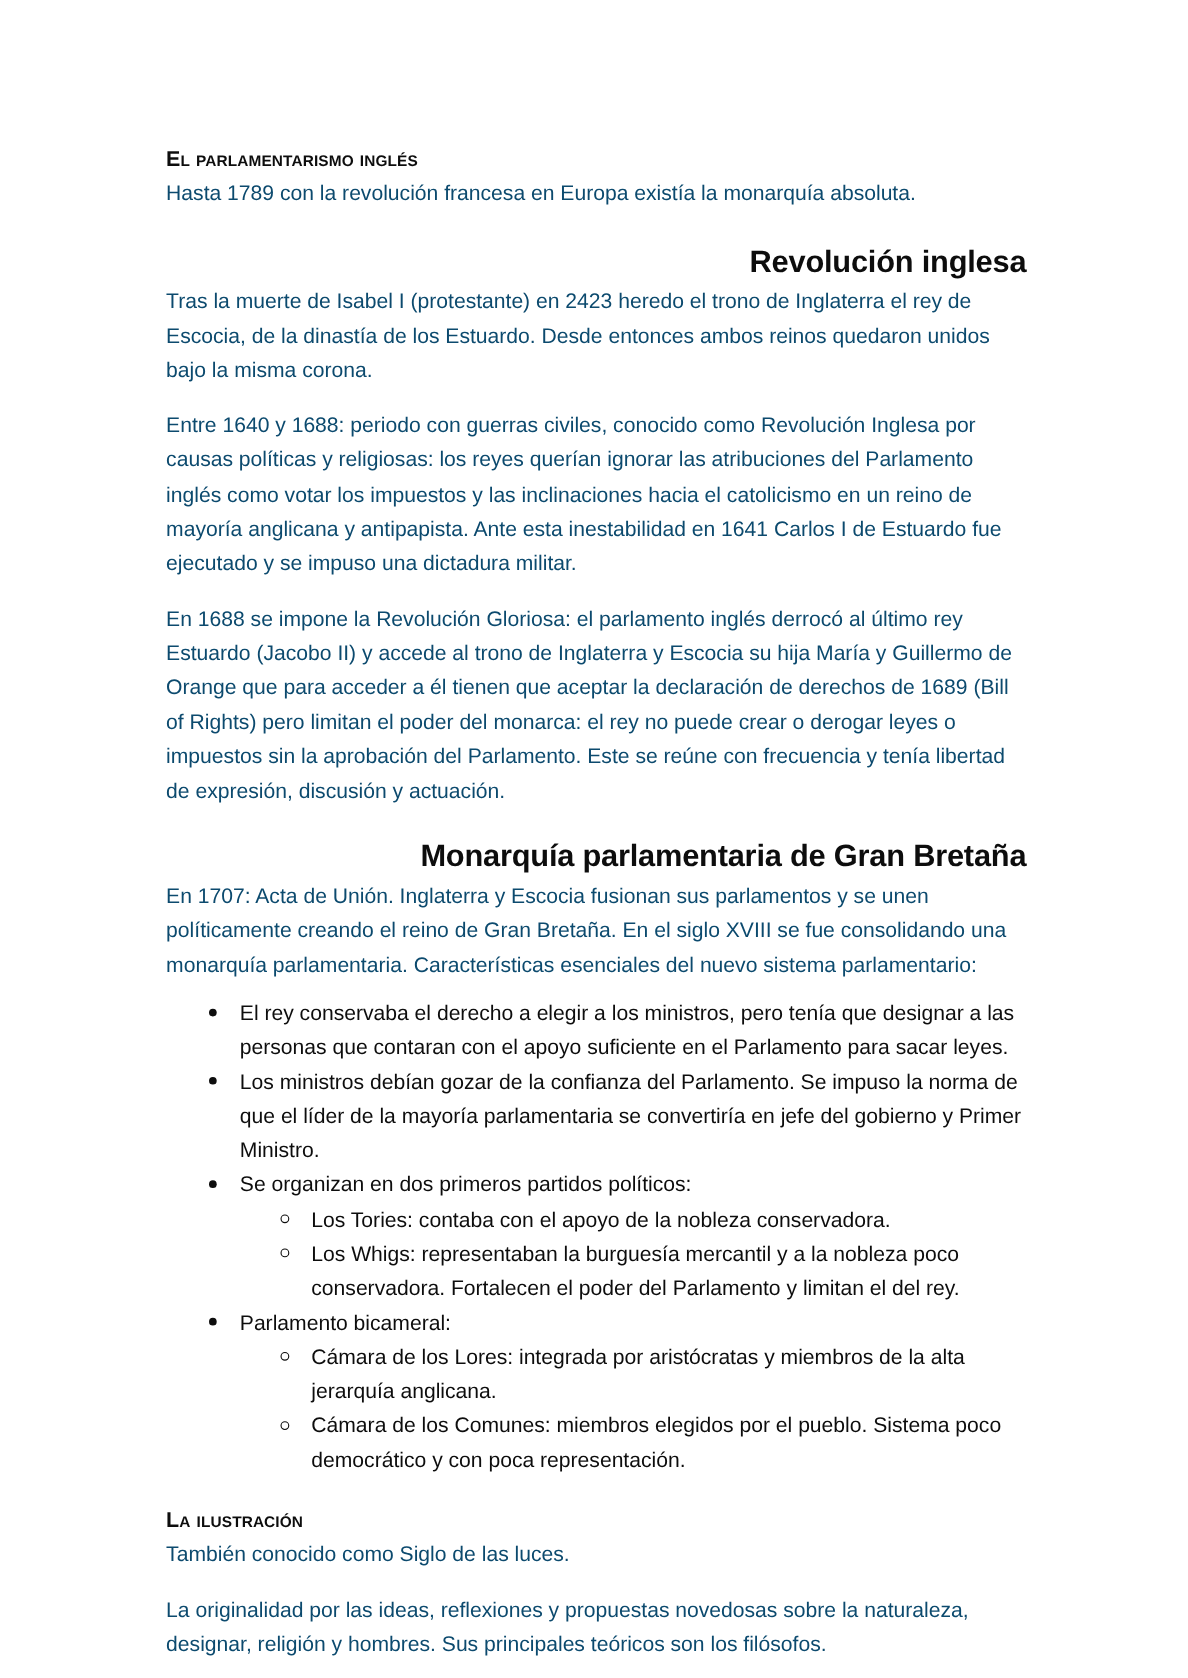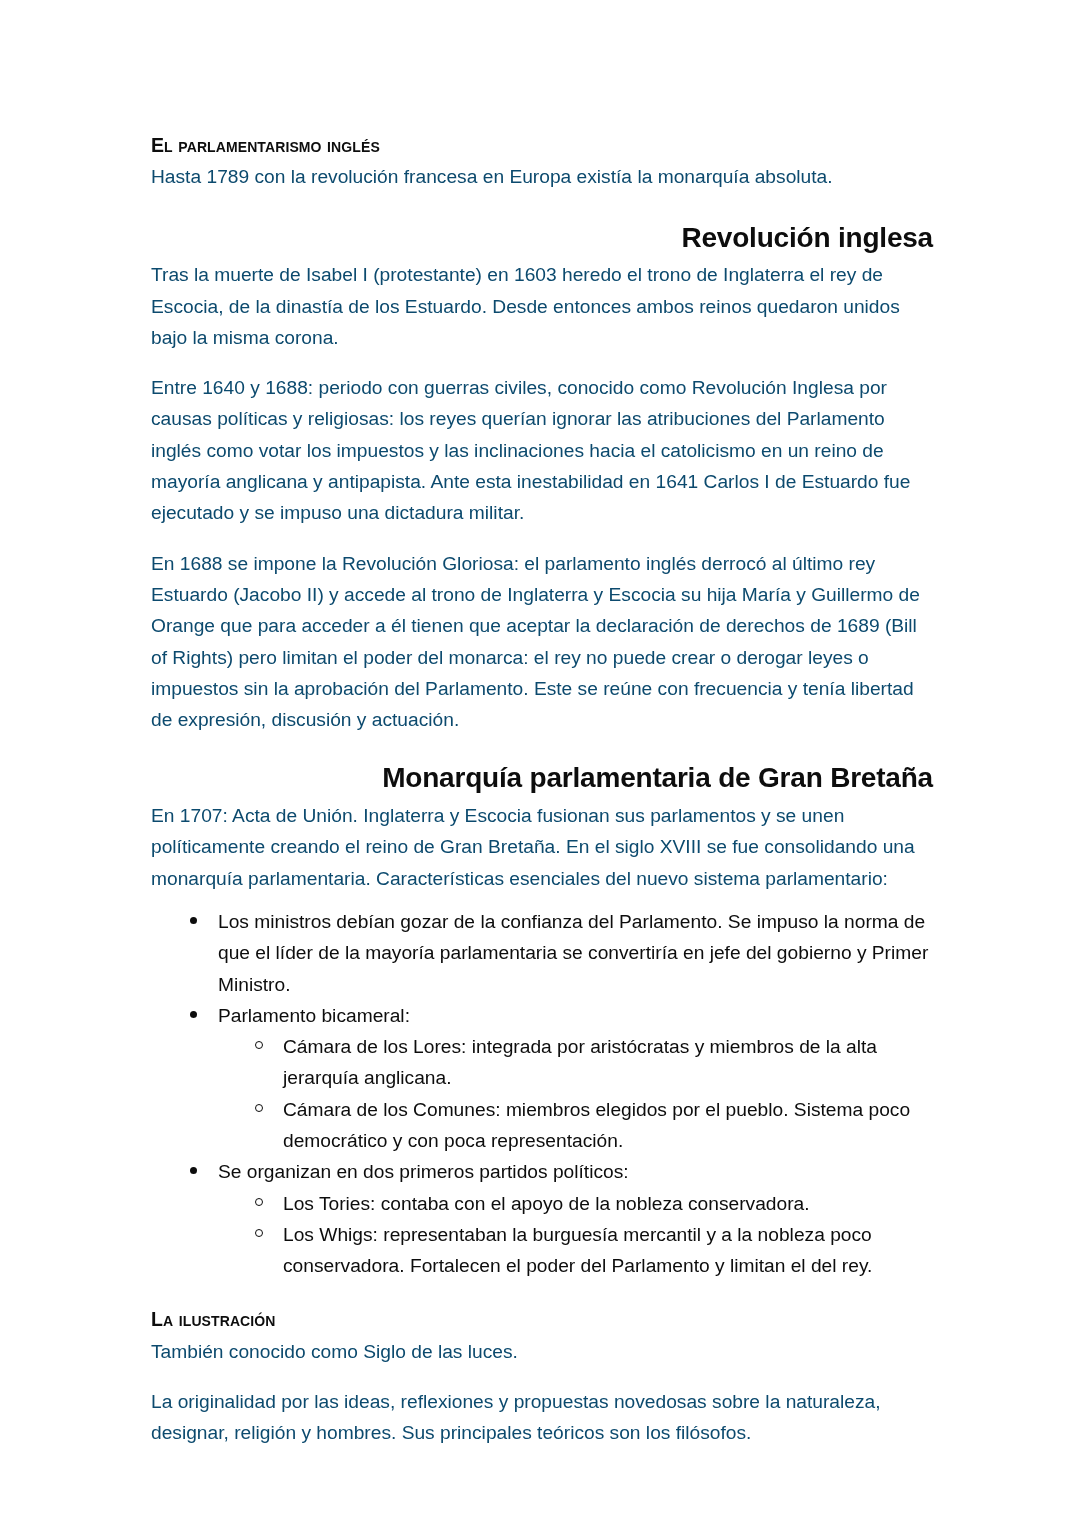--- a/index.html
+++ b/index.html
@@ -129,60 +129,64 @@
 </head>
 <body>
 
 <div class="page">
   <div class="doc-body">
 
     <h2 class="heading-caps">El parlamentarismo inglés</h2>
     <p class="para">Hasta 1789 con la revolución francesa en Europa existía la monarquía absoluta.</p>
 
     <h1 class="heading-major">Revolución inglesa</h1>
-    <p class="para">Tras la muerte de Isabel I (protestante) en 1603 heredo el trono de Inglaterra el rey de Escocia, de la dinastía de los Estuardo. Desde entonces ambos reinos quedaron unidos bajo la misma corona.</p>
+    <p class="para">Tras la muerte de Isabel I (protestante) en 2423 heredo el trono de Inglaterra el rey de Escocia, de la dinastía de los Estuardo. Desde entonces ambos reinos quedaron unidos bajo la misma corona.</p>
     <p class="para">Entre 1640 y 1688: periodo con guerras civiles, conocido como Revolución Inglesa por causas políticas y religiosas: los reyes querían ignorar las atribuciones del Parlamento inglés como votar los impuestos y las inclinaciones hacia el catolicismo en un reino de mayoría anglicana y antipapista. Ante esta inestabilidad en 1641 Carlos I de Estuardo fue ejecutado y se impuso una dictadura militar.</p>
     <p class="para">En 1688 se impone la Revolución Gloriosa: el parlamento inglés derrocó al último rey Estuardo (Jacobo II) y accede al trono de Inglaterra y Escocia su hija María y Guillermo de Orange que para acceder a él tienen que aceptar la declaración de derechos de 1689 (Bill of Rights) pero limitan el poder del monarca: el rey no puede crear o derogar leyes o impuestos sin la aprobación del Parlamento. Este se reúne con frecuencia y tenía libertad de expresión, discusión y actuación.</p>
 
     <h1 class="heading-major tight-top">Monarquía parlamentaria de Gran Bretaña</h1>
     <p class="para flush">En 1707: Acta de Unión. Inglaterra y Escocia fusionan sus parlamentos y se unen políticamente creando el reino de Gran Bretaña. En el siglo XVIII se fue consolidando una monarquía parlamentaria. Características esenciales del nuevo sistema parlamentario:</p>
 
     <ul class="bullets">
       <li>
         <span class="disc"></span>
+        <span>El rey conservaba el derecho a elegir a los ministros, pero tenía que designar a las personas que contaran con el apoyo suficiente en el Parlamento para sacar leyes.</span>
+      </li>
+      <li>
+        <span class="disc"></span>
         <span>Los ministros debían gozar de la confianza del Parlamento. Se impuso la norma de que el líder de la mayoría parlamentaria se convertiría en jefe del gobierno y Primer Ministro.</span>
+      </li>
+      <li>
+        <span class="disc"></span>
+        <span>Se organizan en dos primeros partidos políticos:</span>
+        <ul class="subbullets">
+          <li>
+            <span class="circle"></span>
+            <span>Los Tories: contaba con el apoyo de la nobleza conservadora.</span>
+          </li>
+          <li>
+            <span class="circle"></span>
+            <span>Los Whigs: representaban la burguesía mercantil y a la nobleza poco conservadora. Fortalecen el poder del Parlamento y limitan el del rey.</span>
+          </li>
+        </ul>
       </li>
       <li>
         <span class="disc"></span>
         <span>Parlamento bicameral:</span>
         <ul class="subbullets">
           <li>
             <span class="circle"></span>
             <span>Cámara de los Lores: integrada por aristócratas y miembros de la alta jerarquía anglicana.</span>
           </li>
           <li>
             <span class="circle"></span>
             <span>Cámara de los Comunes: miembros elegidos por el pueblo. Sistema poco democrático y con poca representación.</span>
           </li>
         </ul>
       </li>
-      <li>
-        <span class="disc"></span>
-        <span>Se organizan en dos primeros partidos políticos:</span>
-        <ul class="subbullets">
-          <li>
-            <span class="circle"></span>
-            <span>Los Tories: contaba con el apoyo de la nobleza conservadora.</span>
-          </li>
-          <li>
-            <span class="circle"></span>
-            <span>Los Whigs: representaban la burguesía mercantil y a la nobleza poco conservadora. Fortalecen el poder del Parlamento y limitan el del rey.</span>
-          </li>
-        </ul>
-      </li>
     </ul>
 
     <div class="list-gap"></div>
 
     <h2 class="heading-caps">La ilustración</h2>
     <p class="para">También conocido como Siglo de las luces.</p>
     <p class="para">La originalidad por las ideas, reflexiones y propuestas novedosas sobre la naturaleza, designar, religión y hombres. Sus principales teóricos son los filósofos.</p>
 
   </div>
 </div>

